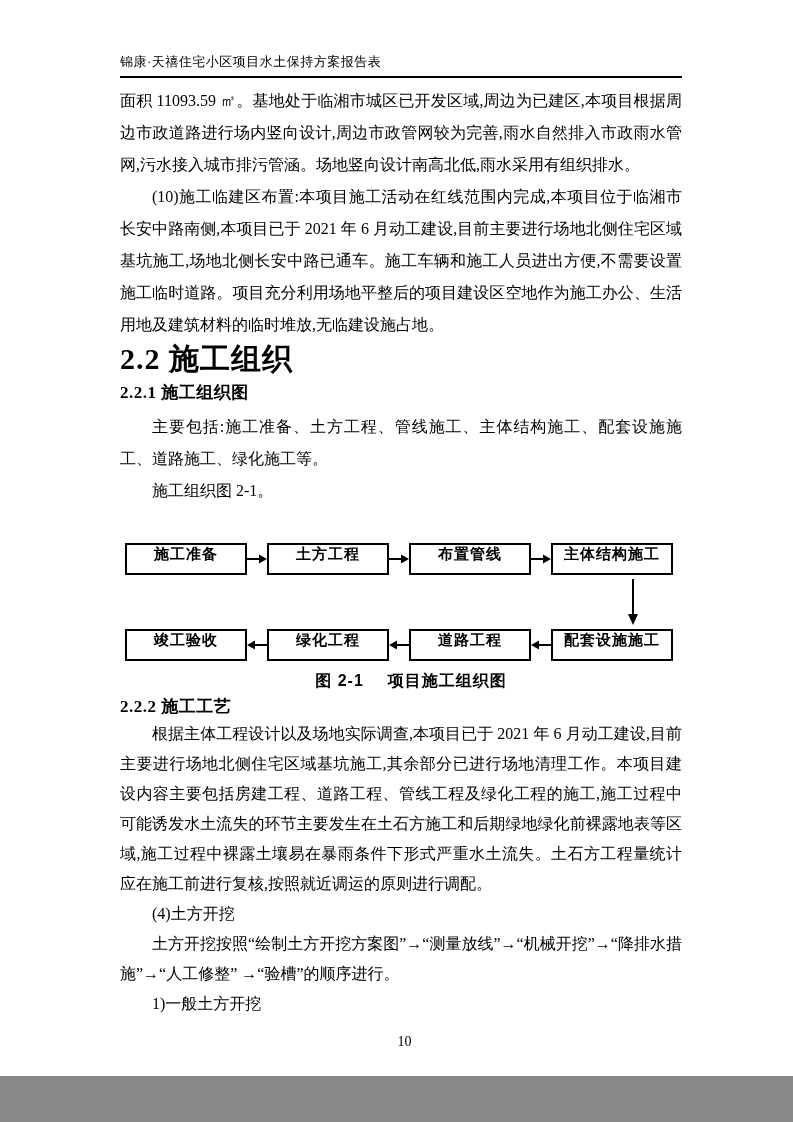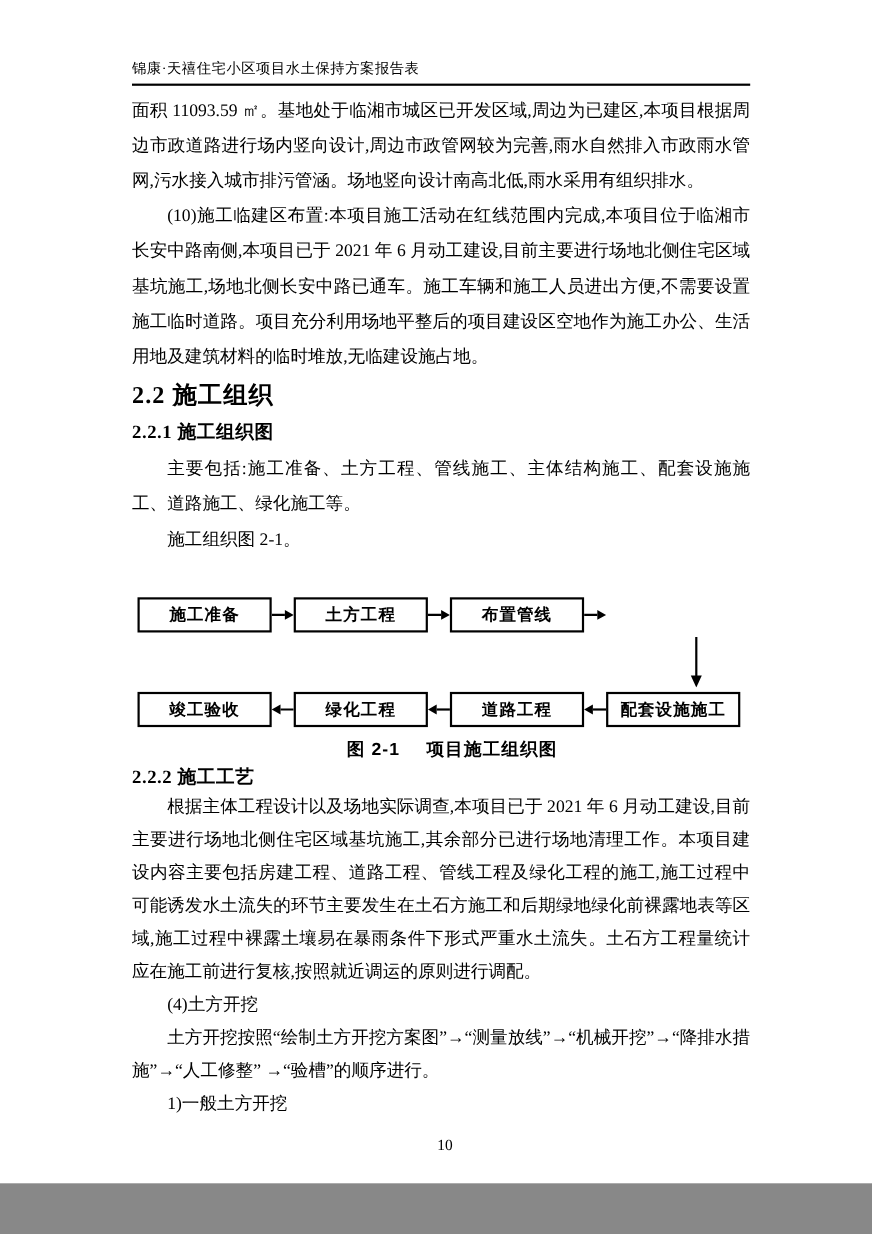--- a/index.html
+++ b/index.html
@@ -38,21 +38,21 @@
     font-size: 16px;
     line-height: 32px;
     text-align: justify;
     text-indent: 2em;
   }
   p.body.no-indent { text-indent: 0; }
   p.first { margin-top: 7px; }
 
   h1.sec {
     margin-top: 4px;
-    font-size: 22px;
+    font-size: 30px;
     line-height: 28px;
     font-weight: bold;
     letter-spacing: 1px;
   }
   h2.sub {
     margin-top: 8px;
     margin-bottom: 6px;
     font-size: 17px;
     line-height: 24px;
     font-weight: bold;
@@ -67,21 +67,20 @@
     position: relative;
     margin-top: 36px;
     height: 152px;
   }
   .fc-box {
     position: absolute;
     width: 122px;
     height: 32px;
     border: 2px solid #000;
     display: flex;
-    align-items: center;
     justify-content: center;
     font-family: "Liberation Sans", "DejaVu Sans", sans-serif;
     font-weight: bold;
     font-size: 15px;
     letter-spacing: 1px;
     white-space: nowrap;
   }
   .row-top { top: 0; }
   .row-bottom { top: 86px; }
   .fc-arrow { position: absolute; display: block; }
@@ -143,20 +142,23 @@
           <line x1="0" y1="5" x2="12" y2="5" stroke="#000" stroke-width="2"></line>
           <polygon points="12,0.5 20,5 12,9.5" fill="#000"></polygon>
         </svg>
       <div class="fc-box row-top" style="left:289px">
           <span>布置管线</span>
         </div>
       <svg class="fc-arrow" style="left:411px; top:11px" width="20" height="10" viewBox="0 0 20 10">
           <line x1="0" y1="5" x2="12" y2="5" stroke="#000" stroke-width="2"></line>
           <polygon points="12,0.5 20,5 12,9.5" fill="#000"></polygon>
         </svg>
+      <div class="fc-box row-top" style="left:431px">
+          <span>主体结构施工</span>
+        </div>
 
       <svg class="fc-arrow" style="left:507px; top:36px" width="12" height="46" viewBox="0 0 12 46">
           <line x1="6" y1="0" x2="6" y2="36" stroke="#000" stroke-width="2"></line>
           <polygon points="1,35 11,35 6,46" fill="#000"></polygon>
         </svg>
 
       <div class="fc-box row-bottom" style="left:5px">
           <span>竣工验收</span>
         </div>
       <svg class="fc-arrow" style="left:127px; top:97px" width="20" height="10" viewBox="0 0 20 10">

